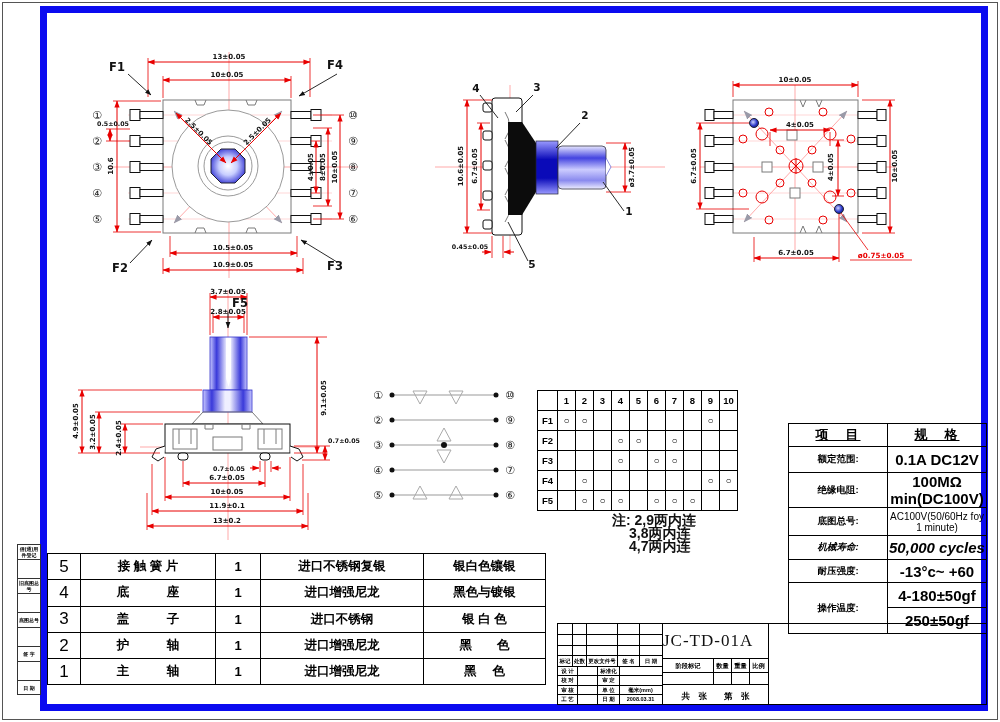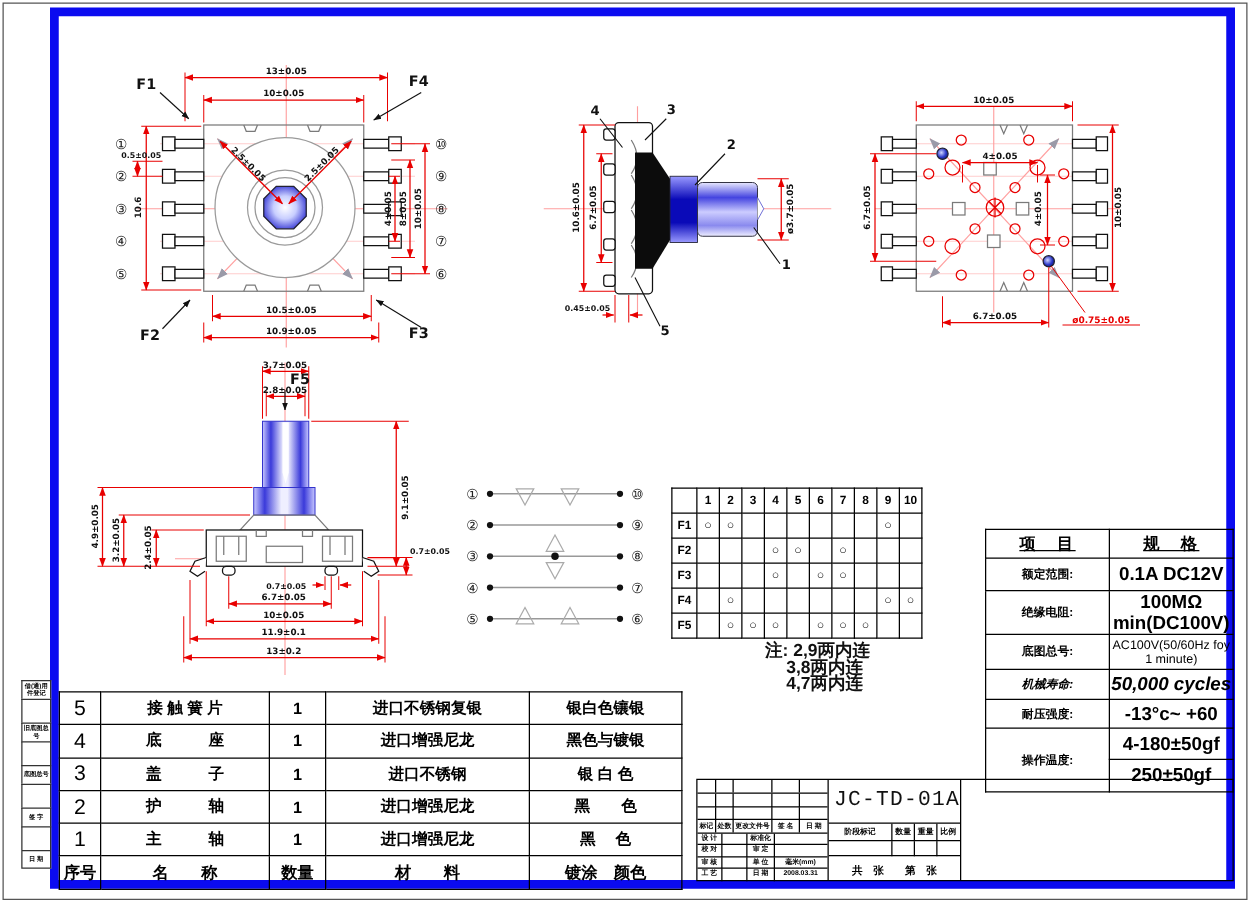--- a/index.html
+++ b/index.html
@@ -46,21 +46,21 @@
   .phd{font-size:13px;font-weight:bold;}
   #title-block{position:absolute;left:557px;top:623px;width:430px;height:82px;border:1px solid #000;box-sizing:border-box;}
   .tb-sec{position:absolute;top:0;height:100%;box-sizing:border-box;}
   #tb-rev{left:0;width:105px;border-right:1px solid #000;}
   #tb-stage{left:105px;width:106px;border-right:1px solid #000;}
   #tb-co{left:211px;width:219px;}
   .srow{display:flex;box-sizing:border-box;border-top:1px solid #000;}
   .scell{box-sizing:border-box;border-right:1px solid #000;font-size:5.5px;font-weight:bold;
          text-align:center;overflow:hidden;white-space:nowrap;line-height:9.5px;}
   .scell:last-child{border-right:none;}
-  #jc-num{height:34px;line-height:34px;text-align:right;font-family:Liberation Mono, monospace;
+  #jc-num{height:34px;line-height:34px;text-align:left;font-family:Liberation Serif, serif;
           font-size:17px;letter-spacing:1px;color:#111;}
   #stage-row .scell{font-size:6.3px;line-height:14px;}
   #stage-empty .scell{line-height:12px;}
   #sheet-row{border-top:1px solid #000;height:22px;line-height:22px;text-align:center;
              font-size:8.5px;font-weight:bold;}
   #co-empty1{height:28px;box-sizing:border-box;}
   #co-name{height:28px;line-height:28px;border-top:1px solid #000;border-bottom:1px solid #000;
            text-align:center;font-size:16.5px;font-weight:bold;box-sizing:border-box;white-space:nowrap;}
   #margin-labels{position:absolute;left:17px;top:544px;width:24px;}
   .mbox{box-sizing:border-box;border:1px solid #333;border-bottom:none;background:#fff;
@@ -573,27 +573,20 @@
           <td class="pno2">1</td>
           <td class="pch">进口增强尼龙</td>
           <td class="pch">黑　　色</td>
         </tr>
         <tr>
           <td class="pno">1</td>
           <td class="pch">主　　　轴</td>
           <td class="pno2">1</td>
           <td class="pch">进口增强尼龙</td>
           <td class="pch">黑　 色</td>
-        </tr>
-        <tr>
-          <td class="phd">序号</td>
-          <td class="phd">名　　称</td>
-          <td class="phd">数量</td>
-          <td class="phd">材　　料</td>
-          <td class="phd">镀涂　颜色</td>
         </tr>
       </tbody>
   </table>
 
   <div id="title-block">
     <div class="tb-sec" id="tb-rev">
       <div id="rev-empty">
           <div class="srow" style="height: 10.3px; border-top: none;">
             <div class="scell" style="width: 15px; height: 10.3px; line-height: 10.3px;"></div>
             <div class="scell" style="width: 14px; height: 10.3px; line-height: 10.3px;"></div>

